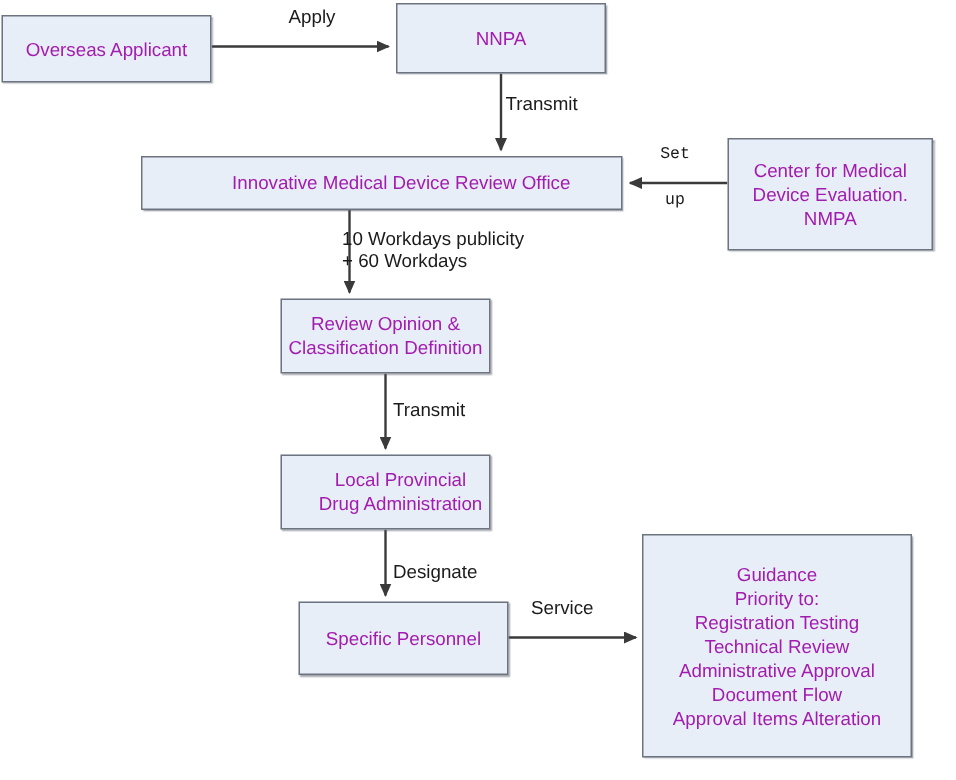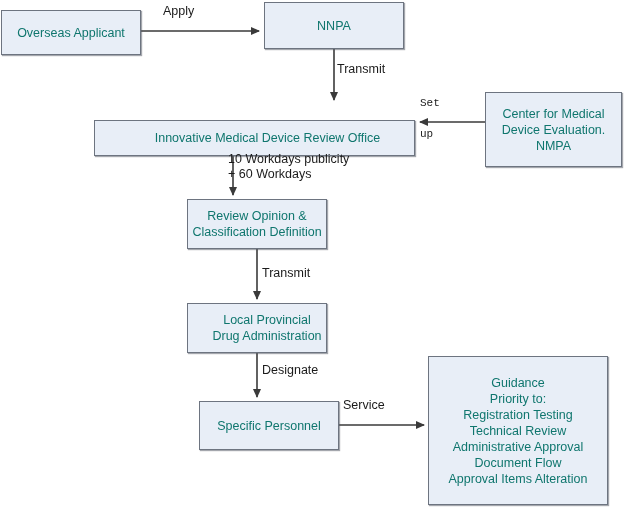--- a/index.html
+++ b/index.html
@@ -30,64 +30,64 @@
   .node {
     position: absolute;
     box-sizing: border-box;
     background: #e8eef7;
     border: 1px solid #6d7480;
     box-shadow: 1px 1px 1px rgba(90,95,105,0.55);
     display: flex;
     align-items: center;
     justify-content: center;
     text-align: center;
-    color: #0f766e;
+    color: #a21caf;
     font-family: "Liberation Sans", sans-serif;
     font-size: 12.5px;
     line-height: 16px;
     white-space: pre-line;
   }
   .node-label {
     display: block;
     width: 100%;
     text-align: center;
     white-space: pre-line;
   }
   .edge-label {
     position: absolute;
     color: #1b1b1b;
     font-family: "Liberation Sans", sans-serif;
     font-size: 12.5px;
     line-height: 15px;
-    text-align: left;
+    text-align: center;
     white-space: pre-line;
   }
   .edge-label.serif {
     font-family: Liberation Mono, monospace;
     font-size: 11px;
     line-height: 13px;
   }
   
   #node-overseas-applicant { left: 1px;   top: 10px;  width: 140px; height: 45px; }
   #node-nnpa               { left: 264px; top: 2px;   width: 140px; height: 47px; }
-  #node-review-office      { left: 94px;  top: 120px; width: 321px; height: 36px; padding-left: 26px; }
+  #node-review-office      { left: 94px;  top: 104px; width: 321px; height: 36px; padding-left: 26px; }
   #node-cmde               { left: 485px; top: 92px;  width: 137px; height: 75px; }
   #node-review-opinion     { left: 187px; top: 199px; width: 140px; height: 50px; }
   #node-local-provincial   { left: 187px; top: 303px; width: 140px; height: 50px; padding-left: 20px; }
   #node-specific-personnel { left: 187px; top: 401px; width: 140px; height: 49px; margin-left: 12px; }
   #node-guidance           { left: 428px; top: 356px; width: 180px; height: 149px; }
   
   #label-apply        { left: 163px; top: 4px;   width: 90px; }
   #label-transmit-1   { left: 337px; top: 62px;  width: 90px; text-align: left; }
   #label-setup-set    { left: 420px; top: 97px;  width: 60px; }
   #label-setup-up     { left: 420px; top: 128px; width: 60px; }
   #label-workdays     { left: 228px; top: 152px; width: 170px; text-align: left; }
   #label-transmit-2   { left: 262px; top: 266px; width: 90px; text-align: left; }
-  #label-designate    { left: 262px; top: 363px; width: 90px; text-align: left; }
-  #label-service      { left: 343px; top: 398px; width: 80px; text-align: left; }
+  #label-designate    { left: 262px; top: 374px; width: 90px; text-align: left; }
+  #label-service      { left: 354px; top: 398px; width: 80px; text-align: left; }
 </style>
 </head>
 <body>
 
 <div id="canvas">
 
   <svg class="edges" viewBox="0 0 637 520" xmlns="http://www.w3.org/2000/svg">
     <defs>
       <marker id="arrowhead" markerWidth="9" markerHeight="8" refX="8" refY="4" orient="auto" markerUnits="userSpaceOnUse">
         <path d="M0,0 L9,4 L0,8 z" fill="#3a3a3a"></path>

